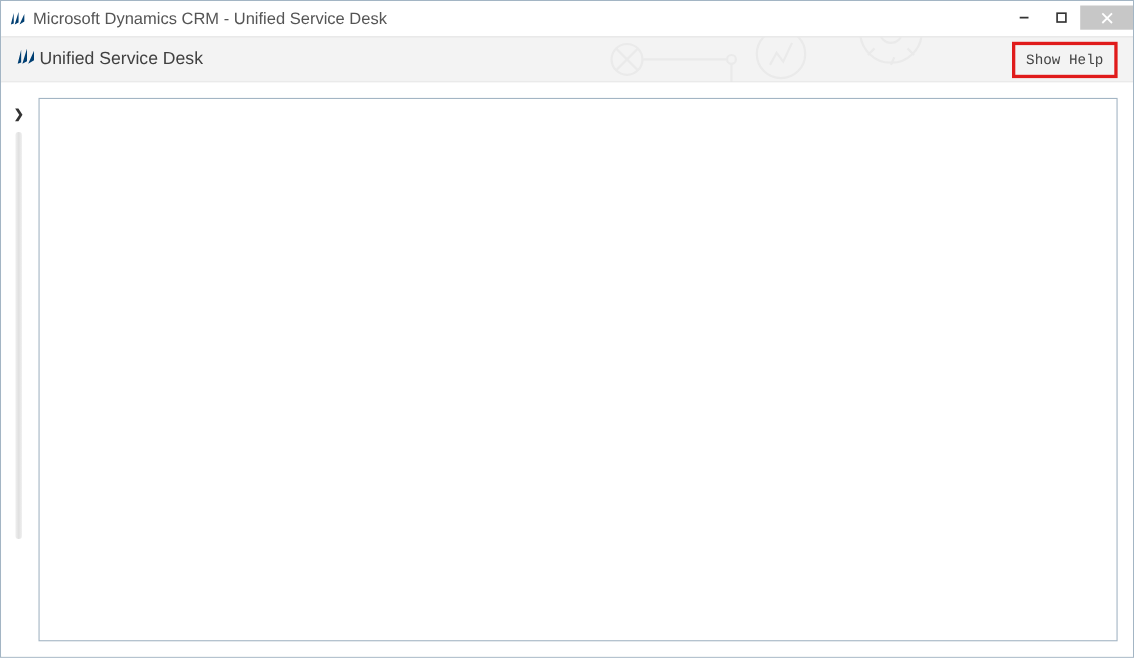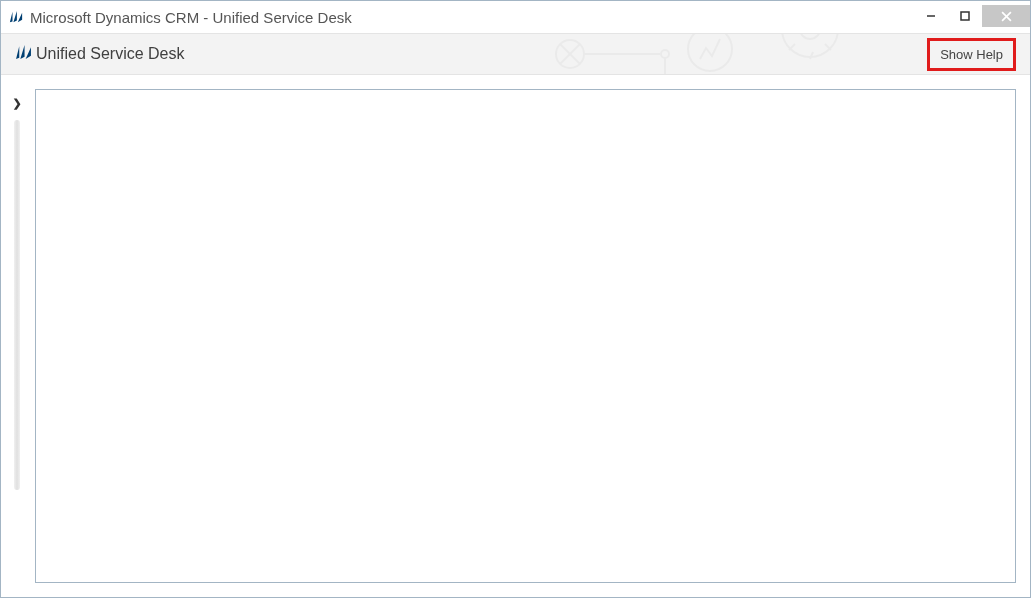--- a/index.html
+++ b/index.html
@@ -90,21 +90,21 @@
       margin-left: auto;
       z-index: 1;
     }
     .show-help-btn {
       border: 3px solid #e01b1b;
       padding: 6px 10px;
       font-size: 13px;
       color: #444;
       background: transparent;
       cursor: pointer;
-      font-family: Liberation Sans, sans-serif;
+      font-family: Liberation Mono, monospace;
     }
     .content-area {
       display: flex;
       height: calc(598px - 32px - 42px - 2px);
       padding: 14px 10px 10px 4px;
       position: relative;
       background: #ffffff;
     }
     .left-gutter {
       width: 24px;

